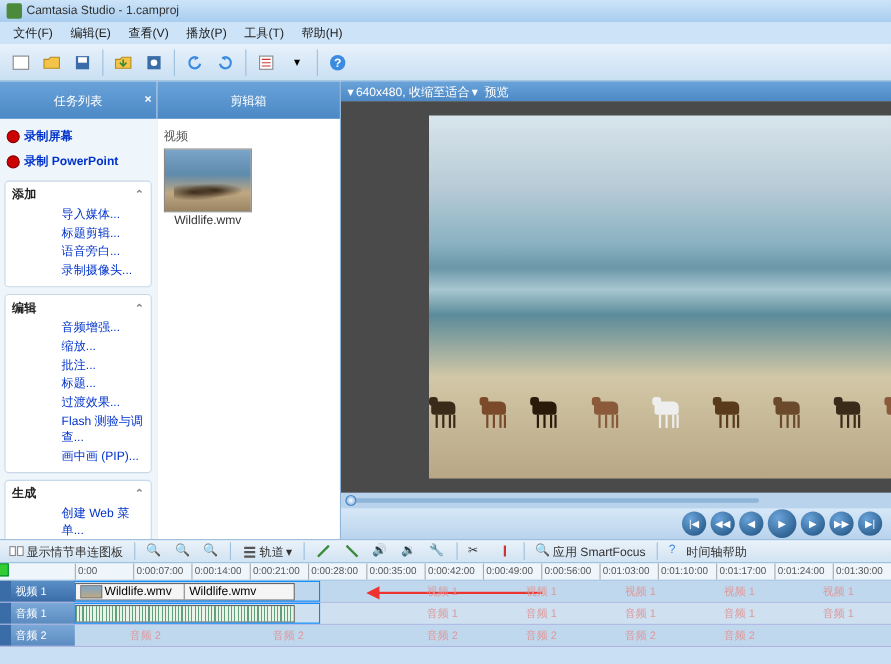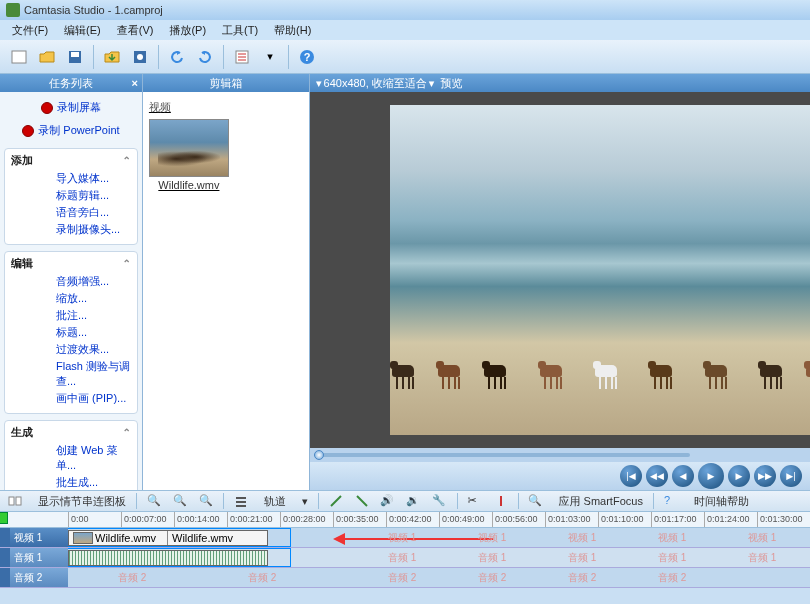--- a/index.html
+++ b/index.html
@@ -16,33 +16,33 @@
 
 .toolbar { height: 34px; background: linear-gradient(#e8f2fb, #c9dff3); display: flex; align-items: center; padding-left: 6px; gap: 2px; border-bottom: 1px solid #9bbfdc; }
 .toolbar .tbtn { width: 26px; height: 26px; display: flex; align-items: center; justify-content: center; border: 1px solid transparent; border-radius: 3px; cursor: pointer; }
 .toolbar .sep { width: 1px; height: 24px; background: #9bbfdc; margin: 0 3px; }
 
 
 .main { display: flex; height: 416px; }
 
 
 .task-panel { width: 165px; height: 100%; background: #fff; border-right: 1px solid #8fb5d8; display: flex; flex-direction: column; }
-.panel-header { height: 18px; background: linear-gradient(#6aa3da, #4b88c5); color: #fff; display: flex; align-items: center; justify-content: center; position: relative; font-size: 11px; }
+.panel-header { height: 34px; background: linear-gradient(#6aa3da, #4b88c5); color: #fff; display: flex; align-items: center; justify-content: center; position: relative; font-size: 11px; }
 .panel-header .close { position: absolute; right: 4px; font-weight: bold; cursor: pointer; }
 .task-body { padding: 4px; background: #eef5fb; flex: 1; overflow: auto; }
-.rec-link { display: flex; align-items: center; padding: 4px 2px; color: #0033cc; font-weight: normal; cursor: pointer; justify-content: center; }
+.rec-link { display: flex; align-items: center; padding: 4px 2px; color: #0033cc; font-weight: bold; cursor: pointer; }
 .rec-link .dot { width: 12px; height: 12px; background: #c00; border-radius: 50%; margin-right: 4px; border: 1px solid #800; }
 .task-group { background: #fff; border: 1px solid #c8d8e8; border-radius: 4px; margin: 6px 0; padding: 4px 6px 6px; }
 .task-group h3 { font-size: 12px; font-weight: bold; color: #222; display: flex; justify-content: space-between; align-items: center; margin-bottom: 2px; }
 .task-group h3 .chev { color: #888; font-size: 10px; cursor: pointer; }
 .task-group a { display: block; color: #0033cc; text-decoration: none; padding: 1px 0; cursor: pointer; margin-left: 45px; }
 
 
 .clip-bin { width: 193px; background: #fff; border-right: 1px solid #8fb5d8; display: flex; flex-direction: column; }
-.clip-body { flex: 1; padding: 6px; text-decoration: underline; }
+.clip-body { flex: 1; padding: 6px; }
 .clip-cat { color: #555; padding: 2px 0 4px; }
 .clip-thumb { width: 80px; text-align: center; cursor: pointer; }
 .clip-thumb .img { width: 80px; height: 58px; background: linear-gradient(180deg, #7ba5c9 0%, #5e8aab 40%, #bfa883 70%, #9a8462 100%); border: 1px solid #888; position: relative; }
 .clip-thumb .img::after { content: ""; position: absolute; bottom: 10px; left: 10%; right: 10%; height: 18px; background: radial-gradient(ellipse at 30% 60%, #3b2a1a 0, transparent 50%), radial-gradient(ellipse at 60% 50%, #3b2a1a 0, transparent 50%); }
 .clip-thumb .name { margin-top: 2px; color: #333; }
 
 
 .preview { flex: 1; display: flex; flex-direction: column; background: #b9d3ed; }
 .preview-head { height: 18px; background: linear-gradient(#6aa3da, #4b88c5); color: #fff; display: flex; align-items: center; }
 .preview-head .zoom { padding: 0 6px; display: flex; align-items: center; gap: 2px; }
@@ -67,21 +67,21 @@
 .stage-slider { height: 14px; background: #b9d3ed; position: relative; }
 .stage-slider .track { position: absolute; left: 4px; right: 120px; top: 5px; height: 4px; background: #8fb5d8; border-radius: 2px; }
 .stage-slider .thumb { position: absolute; left: 4px; top: 2px; width: 10px; height: 10px; background: radial-gradient(circle,#fff,#6aa3da); border-radius: 50%; border:1px solid #4b88c5; }
 
 .controls { height: 28px; background: linear-gradient(#d7e8f7,#b9d3ed); display: flex; align-items: center; justify-content: flex-end; padding-right: 8px; gap: 4px; }
 .ctrl-btn { width: 22px; height: 22px; border-radius: 50%; background: radial-gradient(circle at 35% 30%, #6aa3da, #1a4d7a); display: flex; align-items: center; justify-content: center; color: #fff; cursor: pointer; font-size: 9px; }
 .ctrl-btn.play { width: 26px; height: 26px; }
 
 
 .tl-toolbar { height: 22px; background: linear-gradient(#eaf2fa,#d2e3f2); display: flex; align-items: center; padding-left: 4px; gap: 4px; border-top: 1px solid #9bbfdc; border-bottom: 1px solid #9bbfdc; }
-.tl-toolbar .btn { display: flex; align-items: center; gap: 16px; padding: 1px 4px; cursor: pointer; color: #333; }
+.tl-toolbar .btn { display: flex; align-items: center; gap: 2px; padding: 1px 4px; cursor: pointer; color: #333; }
 .tl-toolbar .sep2 { width:1px; height:16px; background:#9bbfdc; margin:0 2px; }
 .tl-toolbar .sicon { width:14px; height:14px; display:inline-block; }
 
 
 .timeline { height: 92px; background: #c9dff3; position: relative; overflow: hidden; }
 .ruler { height: 16px; background: #eef5fb; border-bottom: 1px solid #9bbfdc; display: flex; align-items: center; padding-left: 68px; white-space: nowrap; overflow: hidden; }
 .ruler span { width: 53px; display: inline-block; color: #555; font-size: 9px; border-left: 1px solid #aaa; padding-left: 2px; height: 100%; line-height: 14px; }
 .track-row { height: 20px; display: flex; align-items: center; position: relative; border-bottom: 1px solid #aad; }
 .track-label { width: 58px; height: 100%; background: linear-gradient(#5a8fc7,#3a6da8); color: #fff; display: flex; align-items: center; padding-left: 4px; font-size: 10px; position: relative; z-index:2;}
 .track-label.sub { background: linear-gradient(#7aa8d8,#5b8bc0); }

